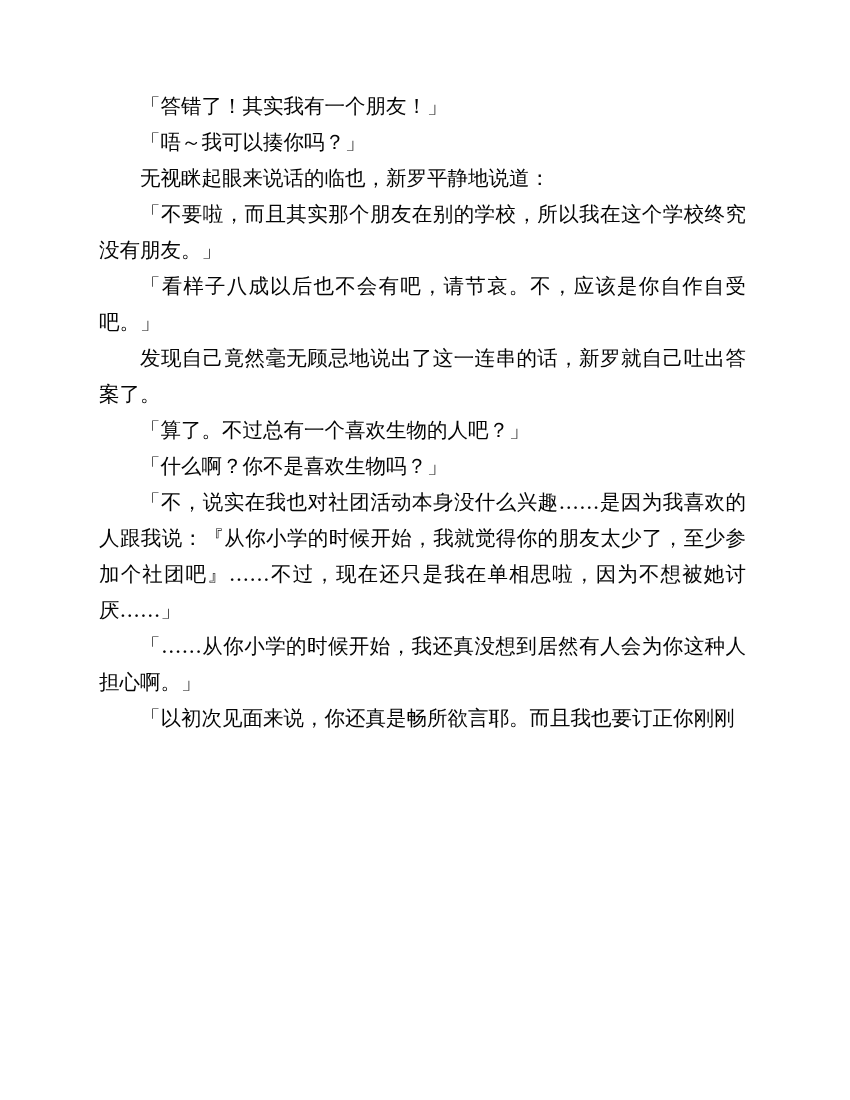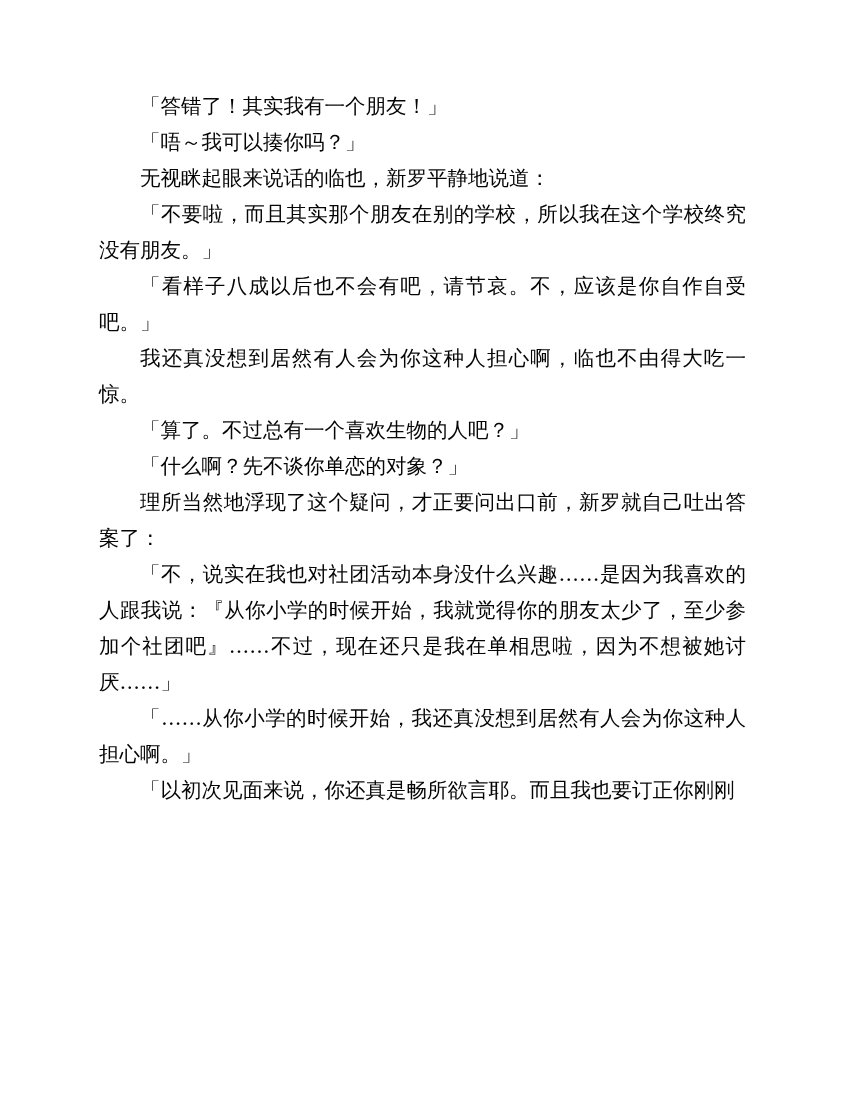--- a/index.html
+++ b/index.html
@@ -39,21 +39,20 @@
 </head>
 <body>
 
 <div class="page">
   <div class="text-column">
     <p class="para">「答错了！其实我有一个朋友！」</p>
     <p class="para">「唔～我可以揍你吗？」</p>
     <p class="para">无视眯起眼来说话的临也，新罗平静地说道：</p>
     <p class="para">「不要啦，而且其实那个朋友在别的学校，所以我在这个学校终究没有朋友。」</p>
     <p class="para">「看样子八成以后也不会有吧，请节哀。不，应该是你自作自受吧。」</p>
-    <p class="para">我还真没想到居然有人会为你这种人担心啊，临也不由得大吃一惊。</p>
+    <p class="para">发现自己竟然毫无顾忌地说出了这一连串的话，新罗就自己吐出答案了。</p>
     <p class="para">「算了。不过总有一个喜欢生物的人吧？」</p>
-    <p class="para">「什么啊？先不谈你单恋的对象？」</p>
-    <p class="para">理所当然地浮现了这个疑问，才正要问出口前，新罗就自己吐出答案了：</p>
+    <p class="para">「什么啊？你不是喜欢生物吗？」</p>
     <p class="para">「不，说实在我也对社团活动本身没什么兴趣……是因为我喜欢的人跟我说：『从你小学的时候开始，我就觉得你的朋友太少了，至少参加个社团吧』……不过，现在还只是我在单相思啦，因为不想被她讨厌……」</p>
     <p class="para">「……从你小学的时候开始，我还真没想到居然有人会为你这种人担心啊。」</p>
     <p class="para">「以初次见面来说，你还真是畅所欲言耶。而且我也要订正你刚刚</p>
   </div>
 </div>
 
 </body></html>

